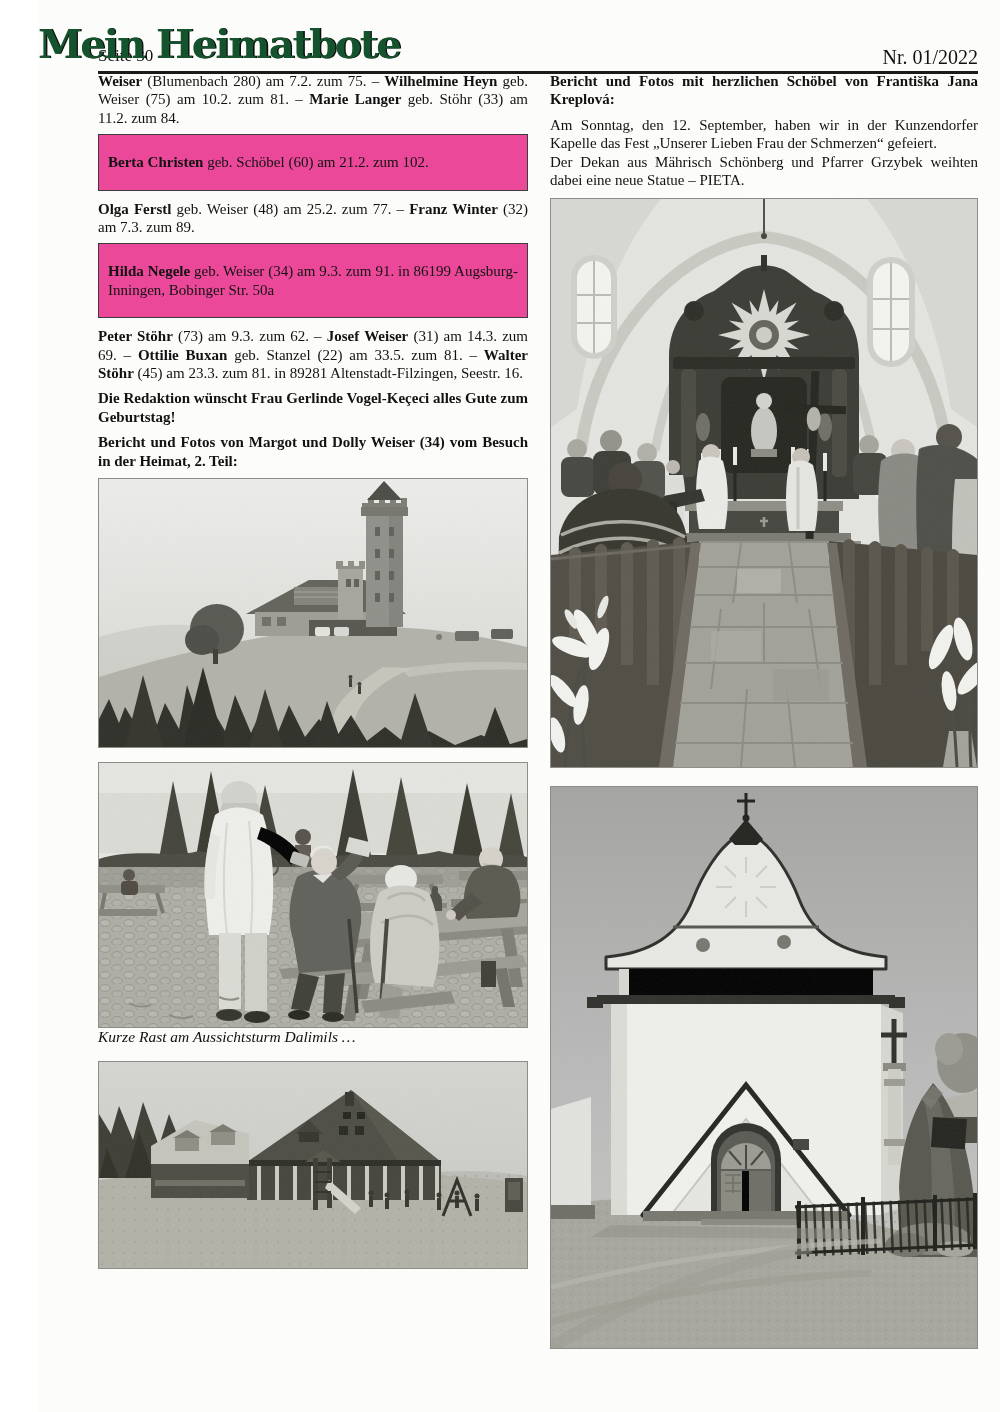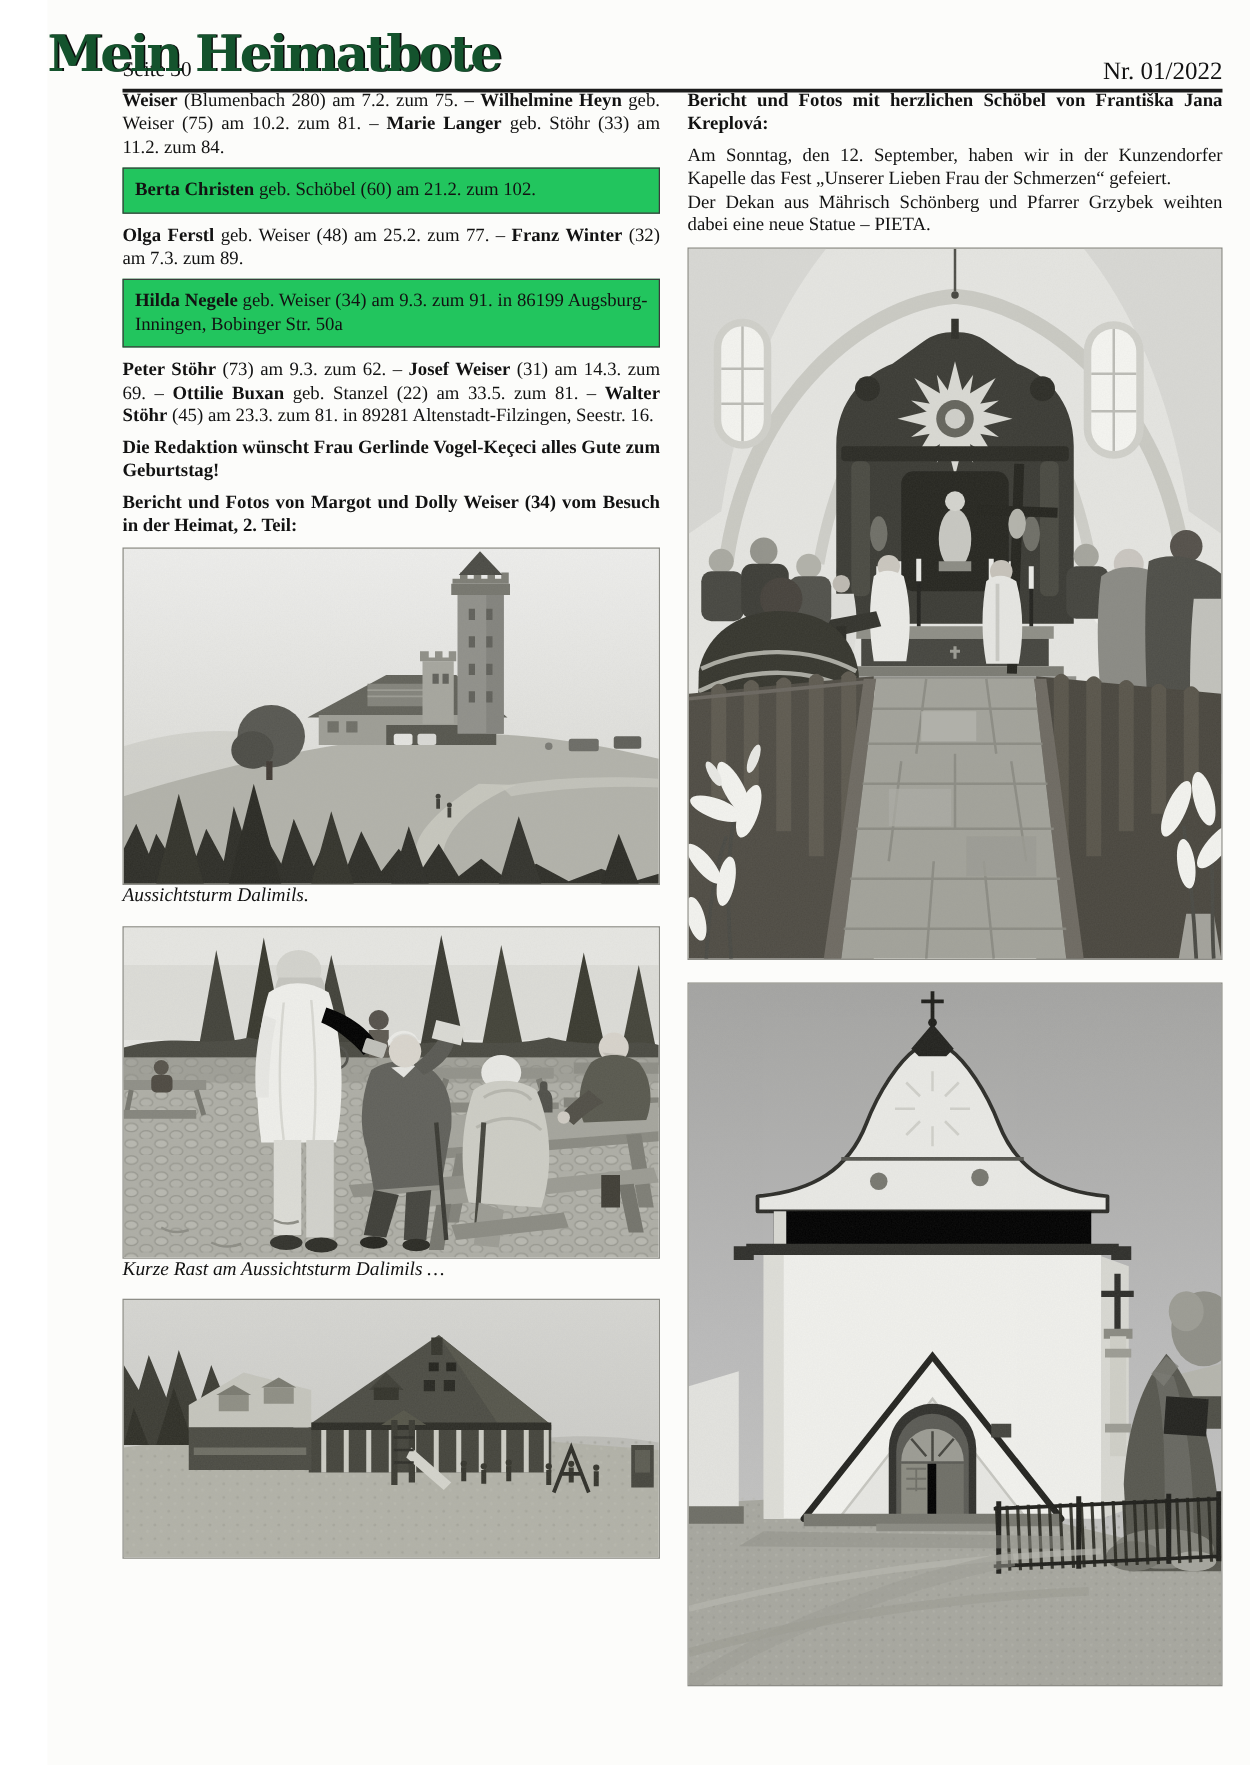--- a/index.html
+++ b/index.html
@@ -14,21 +14,21 @@
             text-shadow:1.3px 0 0 #0c0c0c;}
   .hdr-rule{position:absolute;left:60px;right:60px;top:71px;height:3px;background:#1b1b1b;}
   
   .col{position:absolute;top:72px;font-size:15px;line-height:18.4px;text-align:justify;}
   .col-left{left:60px;width:430px;}
   .col-right{left:512px;width:428px;}
   .col p{margin:0 0 7px;}
   .b{font-weight:bold;}
   .bold-p{font-weight:bold;}
   .head-p{font-weight:bold;margin:0 0 0;}
-  .boxed{border:1px solid #3c3c3c;background:#22c55e;padding:8px 9px;margin:1px 0 9px;}
+  .boxed{border:1px solid #3c3c3c;background:#ec4899;padding:18px 9px;margin:1px 0 9px;}
   .boxed p{margin:0;}
   figure{margin:8px 0 0;border:1px solid #8d8d87;line-height:0;background:#e8e8e4;}
   figure.mt14{margin-top:14px;}
   figure.mt18{margin-top:18px;}
   figure svg{display:block;width:100%;height:auto;}
   .caption{font-style:italic;text-align:left;margin:5px 0 9px;font-size:15.5px;}
 </style>
 </head>
 <body>
 
@@ -122,21 +122,20 @@
         <path d="M0,268 V240 L10,220 L20,244 L26,228 L38,248 L44,210 L58,246 L66,224 L80,250 L88,206 L102,248 L112,228 L126,252 L136,216 L152,254 L162,232 L178,256 L190,226 L206,258 L220,240 L236,260 L252,236 L268,262 L286,248 L306,264 L330,252 L356,266 L382,256 L408,266 L428,260 V268 Z" fill="#2e2e28"></path>
         <path d="M26,268 L44,196 L64,268 Z" fill="#33332b"></path>
         <path d="M84,268 L104,188 L126,268 Z" fill="#2a2a24"></path>
         <path d="M150,268 L166,210 L184,268 Z" fill="#34342c"></path>
         <path d="M214,268 L228,222 L244,268 Z" fill="#2f2f29"></path>
         <path d="M300,268 L316,214 L334,268 Z" fill="#33332d"></path>
         <path d="M382,268 L396,228 L412,268 Z" fill="#2c2c26"></path>
         <rect width="428" height="268" filter="url(#n1)" opacity=".7"></rect>
       </svg>
     </figure>
-    <p class="caption">Aussichtsturm Dalimils.</p>
 
     <figure class="mt14">
       <svg viewBox="0 0 428 264" xmlns="http://www.w3.org/2000/svg">
         <defs>
           <pattern id="pcob" width="24" height="13" patternUnits="userSpaceOnUse">
             <rect width="24" height="13" fill="#aeaea6"></rect>
             <ellipse cx="6" cy="4" rx="5.2" ry="3.4" fill="#b8b8b0" stroke="#96968e" stroke-width="1"></ellipse>
             <ellipse cx="18" cy="10" rx="5.2" ry="3.4" fill="#b2b2aa" stroke="#96968e" stroke-width="1"></ellipse>
           </pattern>
           <filter id="n2">

